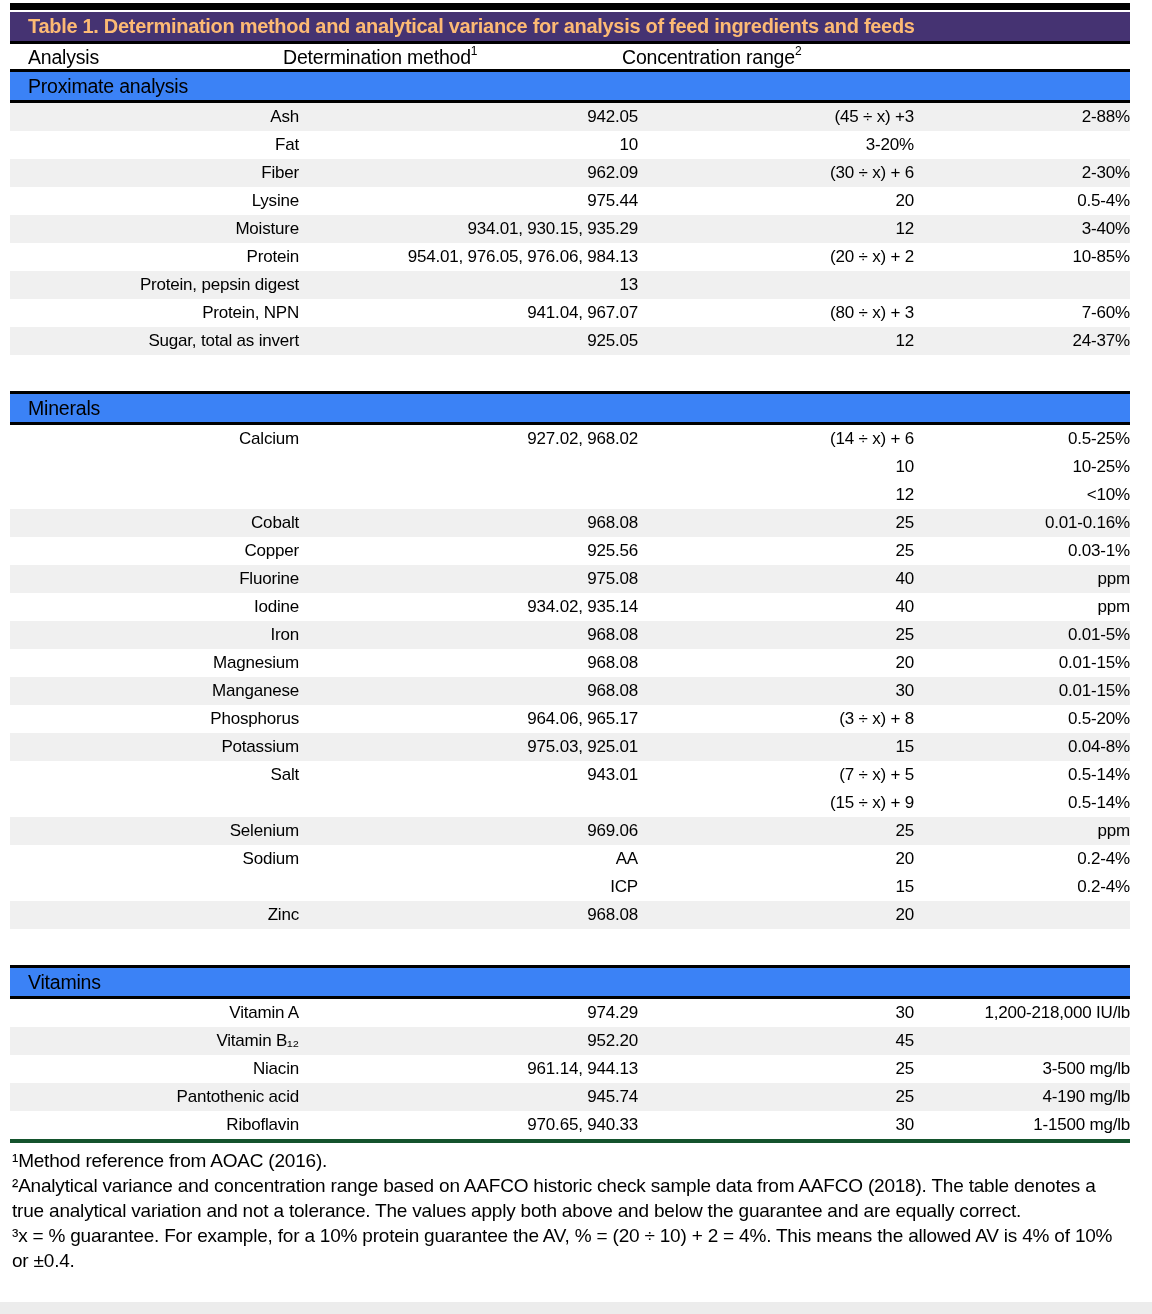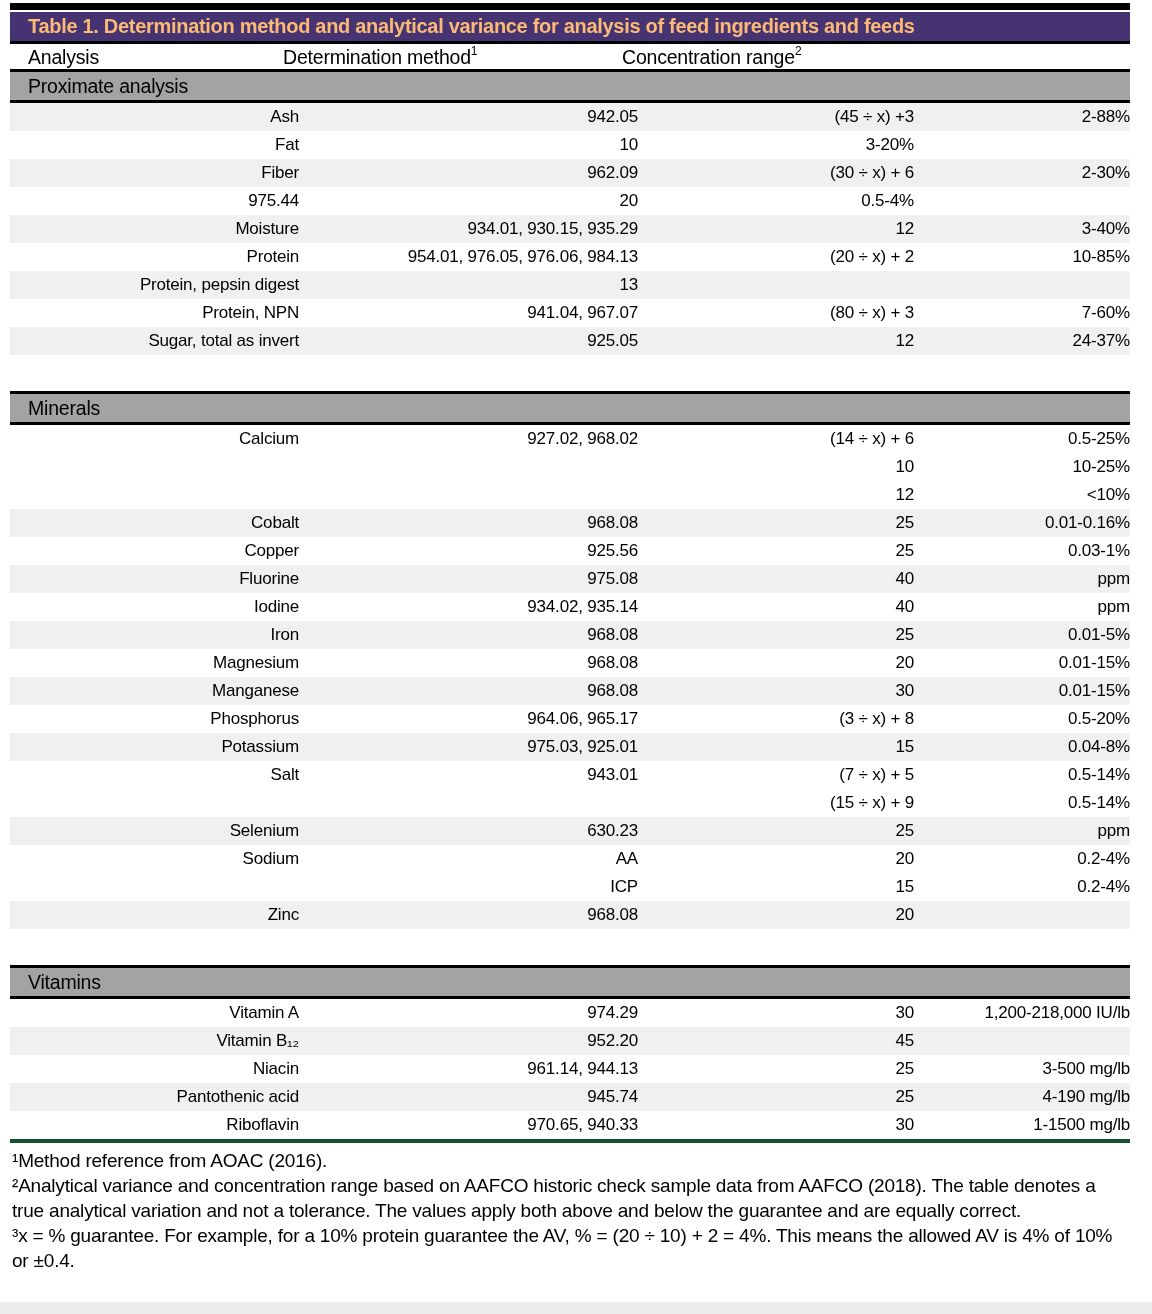--- a/index.html
+++ b/index.html
@@ -41,21 +41,21 @@
     white-space: nowrap;
   }
   .hdr sup, .cell sup {
     font-size: 12px;
     position: relative;
     top: -1px;
   }
 
   .section-bar {
     height: 34px;
-    background: #a3a3a3;
+    background: #3b82f6;
     border-top: 3px solid #000000;
     border-bottom: 3px solid #000000;
     padding-left: 18px;
     font-size: 19.5px;
     line-height: 28px;
     letter-spacing: -0.2px;
   }
 
   .row {
     display: grid;
@@ -141,20 +141,23 @@
           </div>
           <div class="cell">
             <div class="line">(30 ÷ x) + 6</div>
           </div>
           <div class="cell">
             <div class="line">2-30%</div>
           </div>
         </div>
         <div class="row">
           <div class="cell">
+            <div class="line">Lysine</div>
+          </div>
+          <div class="cell">
             <div class="line">975.44</div>
           </div>
           <div class="cell">
             <div class="line">20</div>
           </div>
           <div class="cell">
             <div class="line">0.5-4%</div>
           </div>
         </div>
         <div class="row shaded">
@@ -384,21 +387,21 @@
           <div class="cell">
             <div class="line">0.5-14%</div>
             <div class="line">0.5-14%</div>
           </div>
         </div>
         <div class="row shaded">
           <div class="cell">
             <div class="line">Selenium</div>
           </div>
           <div class="cell">
-            <div class="line">630.23</div>
+            <div class="line">969.06</div>
           </div>
           <div class="cell">
             <div class="line">25</div>
           </div>
           <div class="cell">
             <div class="line">ppm</div>
           </div>
         </div>
         <div class="row">
           <div class="cell">

